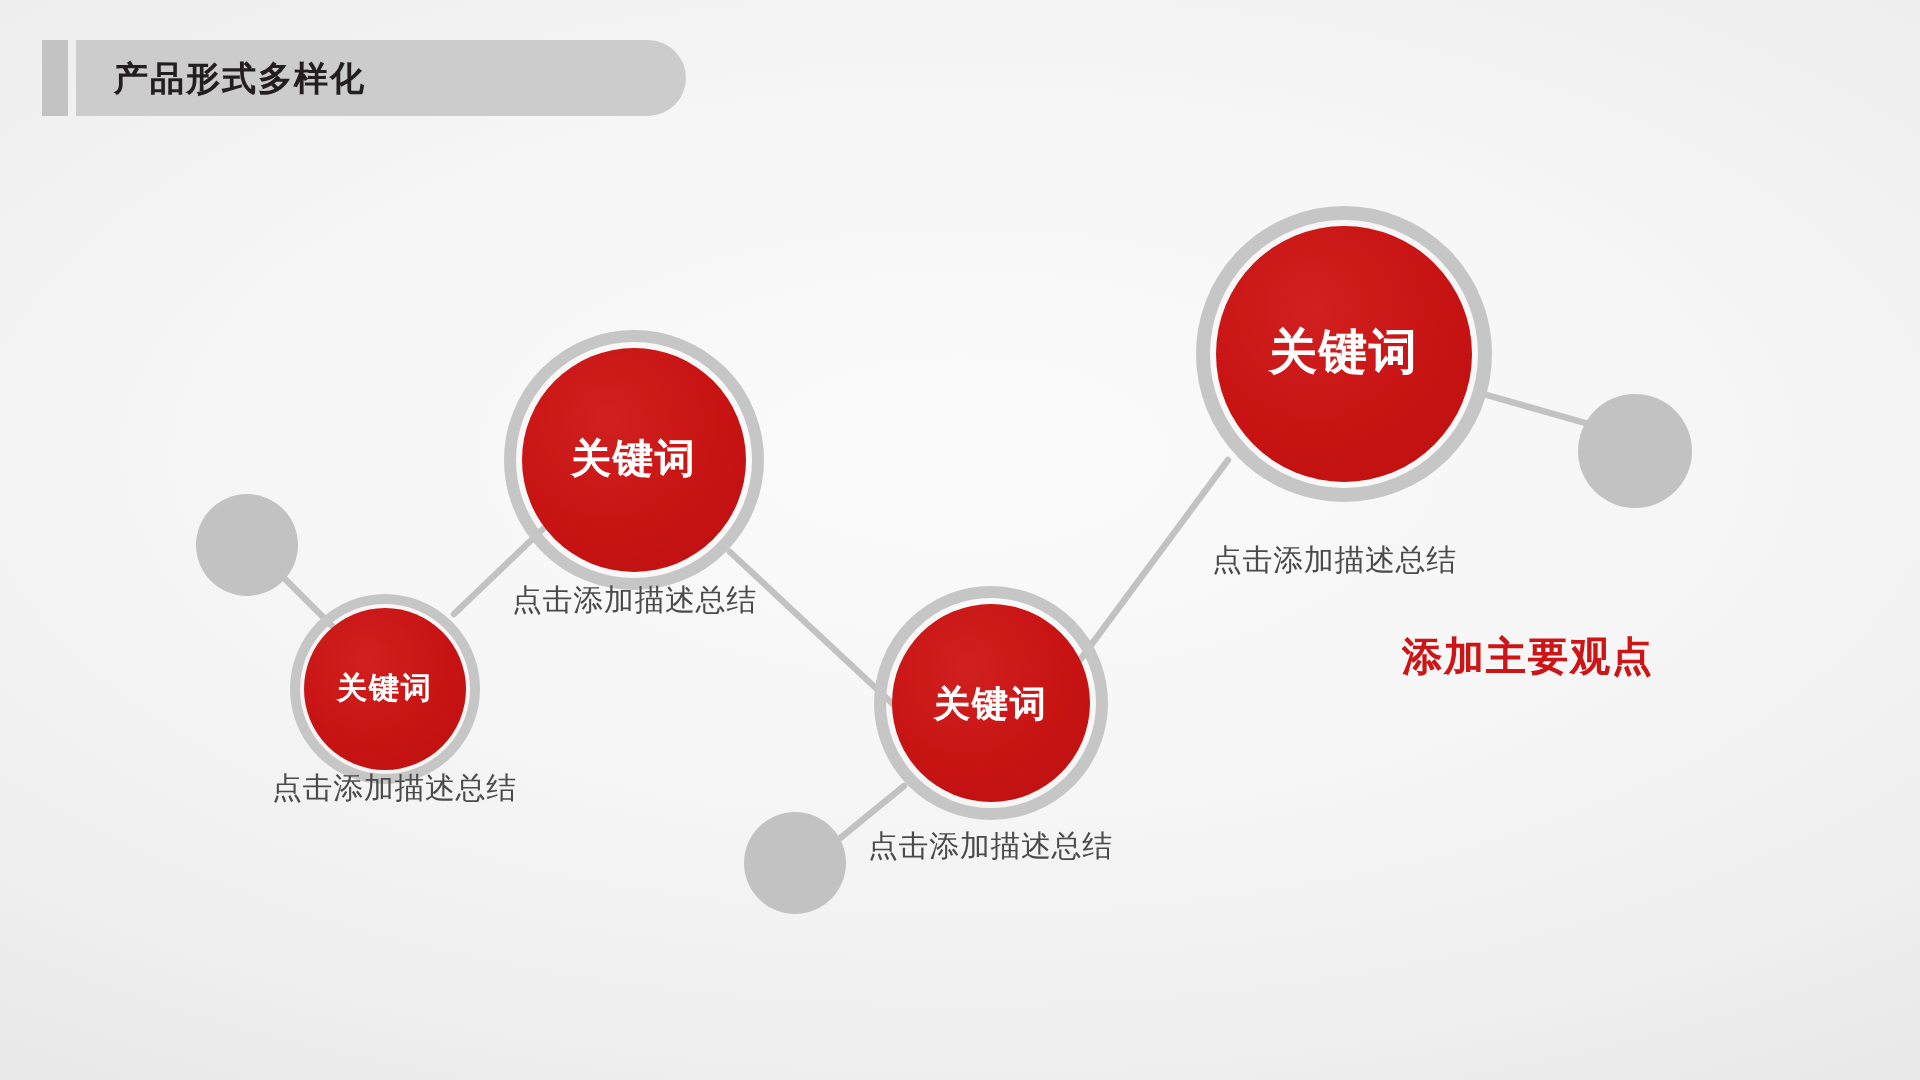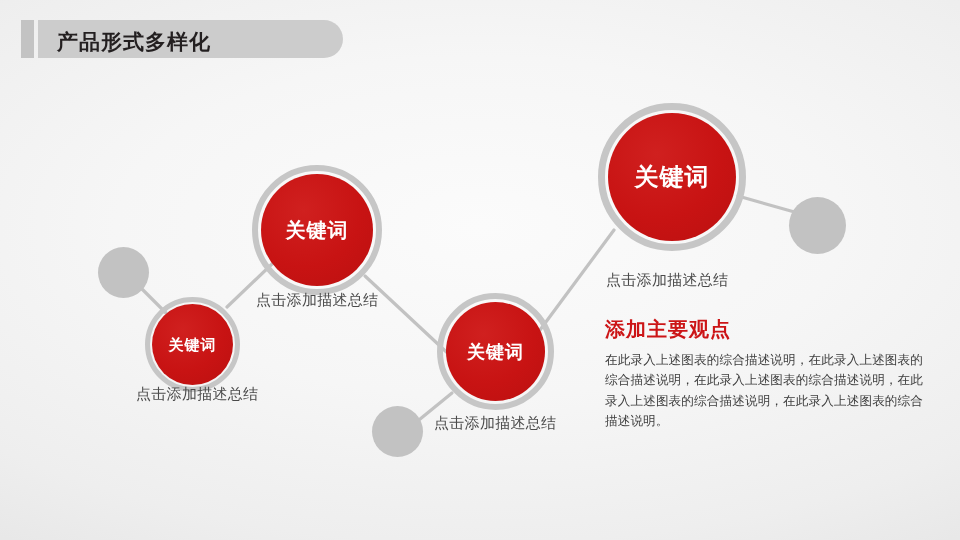--- a/index.html
+++ b/index.html
@@ -43,21 +43,21 @@
     top: 0;
     width: 305px;
     height: 38px;
     background: #cccccc;
     border-radius: 0 19px 19px 0;
   }
   #title-text {
     position: absolute;
     left: 36px;
     top: 8px;
-    font-size: 21px;
+    font-size: 17px;
     font-weight: bold;
     color: #231f20;
     letter-spacing: 1px;
     white-space: nowrap;
   }
 
   
   #connectors {
     position: absolute;
     left: 0;
@@ -138,21 +138,21 @@
   #side-panel {
     position: absolute;
     left: 605px;
     top: 318px;
     width: 318px;
   }
   #side-heading {
     font-size: 20px;
     font-weight: bold;
     color: #cc1517;
-    text-align: left;
+    text-align: center;
     letter-spacing: 1px;
     margin: 0 0 10px 0;
     line-height: 1.1;
   }
   #side-body {
     font-size: 12.6px;
     color: #3d3d3d;
     line-height: 1.62;
     text-align: justify;
     margin: 0;
@@ -204,16 +204,15 @@
   <div class="caption" id="caption-3">点击添加描述总结</div>
 
   <div class="ring" id="ring-4"></div>
   <div class="node" id="node-4">
     <span class="node-label">关键词</span>
   </div>
   <div class="caption" id="caption-4">点击添加描述总结</div>
 
   <div id="side-panel">
     <div id="side-heading">添加主要观点</div>
-    <p id="side-body">在此录入上述图表的综合描述说明，在此录入上述图表的综合描述说明，在此录入上述图表的综合描述说明，在此录入上述图表的综合描述说明，在此录入上述图表的综合描述说明。</p>
   </div>
 
 </div>
 
 </body></html>

